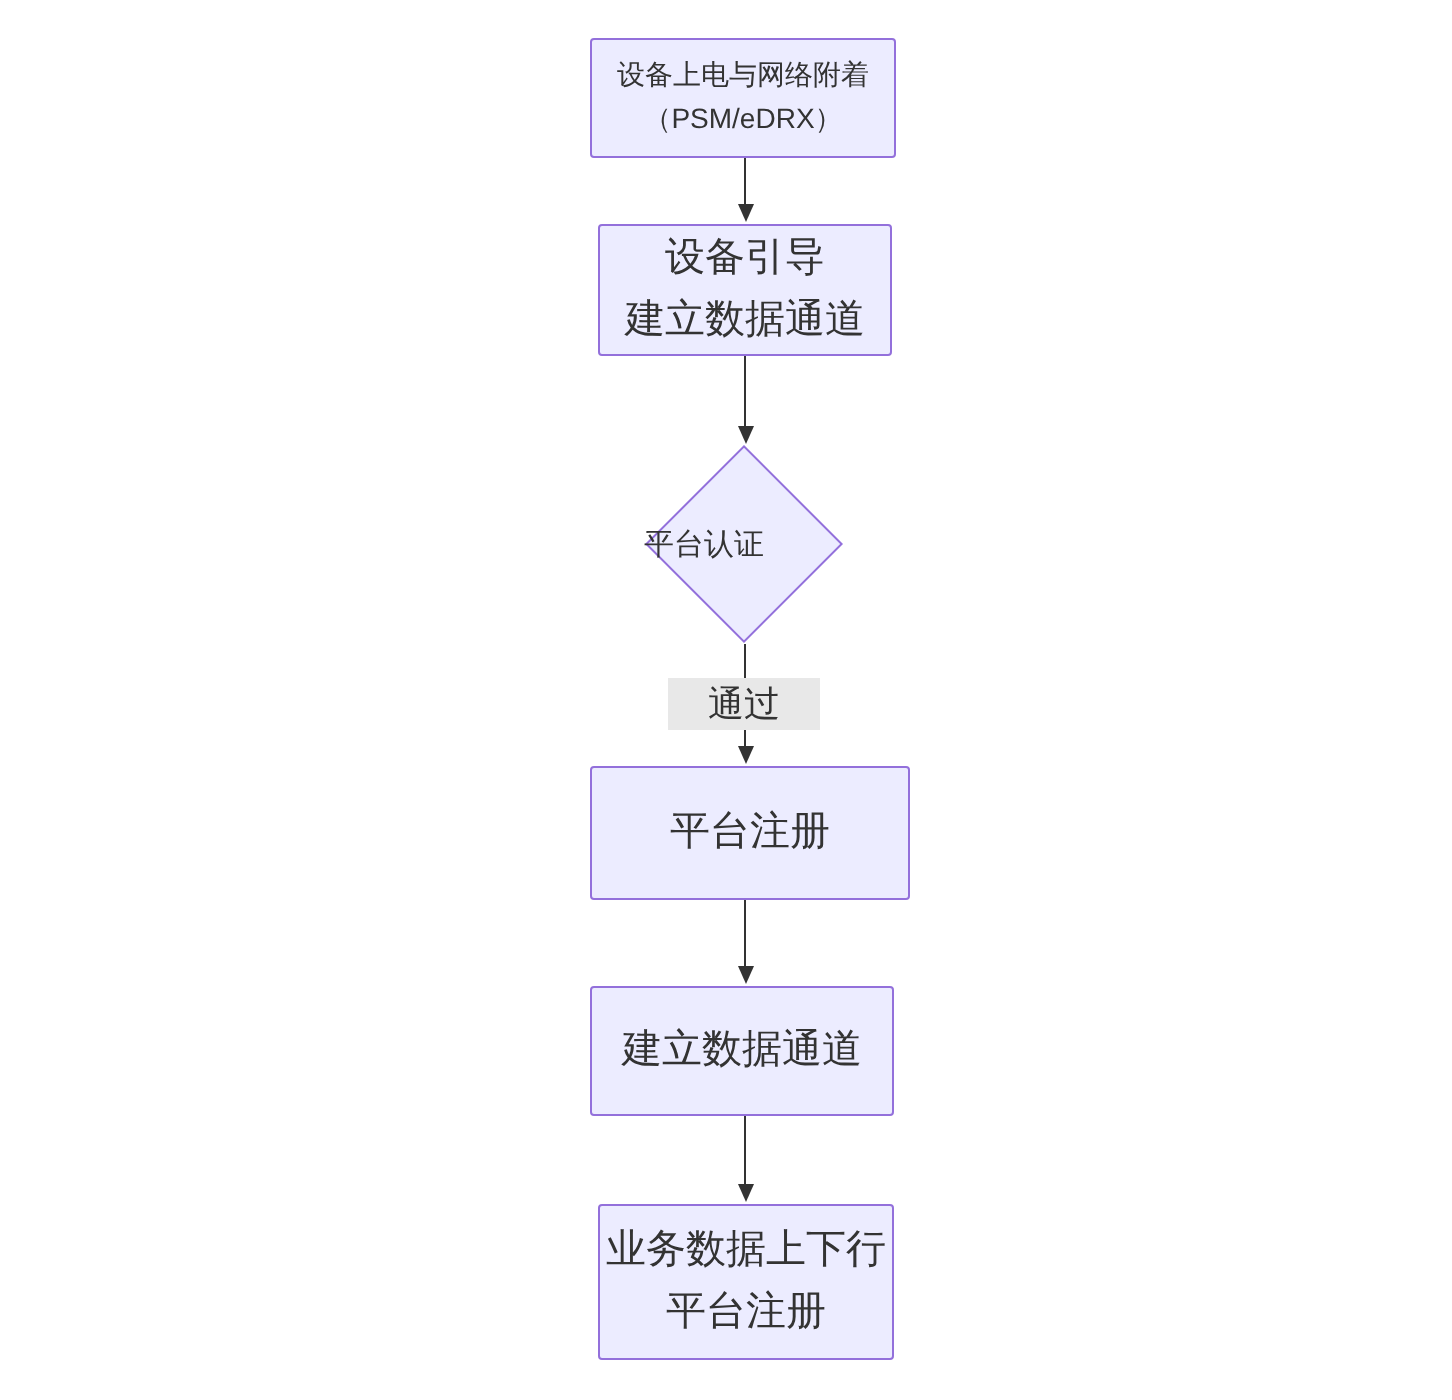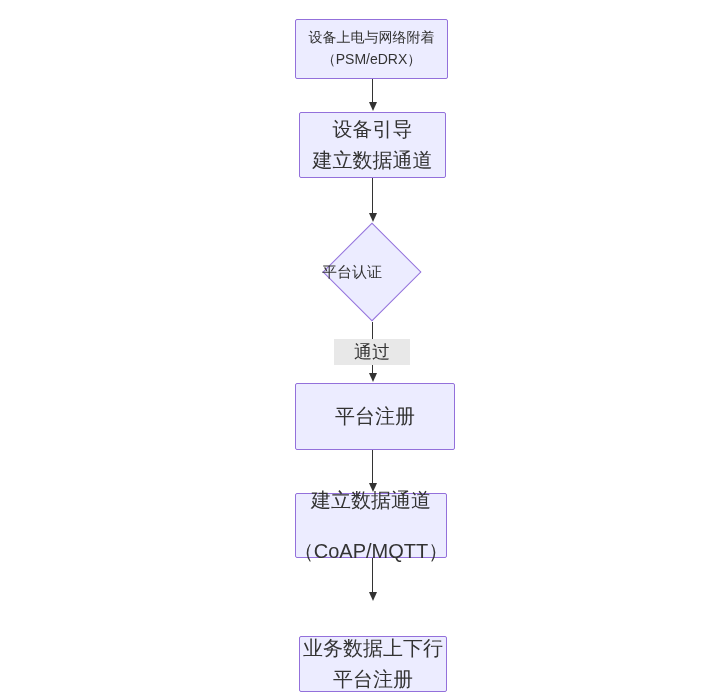--- a/index.html
+++ b/index.html
@@ -129,26 +129,25 @@
     <span>平台注册</span>
   </div>
 
   <div class="arrow" style="left:368px; top:450px; height:42px;">
     <div class="arrow-line"></div>
     <div class="arrow-head"></div>
   </div>
 
   <div class="node" style="left:295px; top:493px; width:152px; height:65px;gap:20px;">
     <span>建立数据通道</span>
-    <span>（CoAP/MQTT）</span>
   </div>
 
   <div class="arrow" style="left:368px; top:558px; height:43px;">
     <div class="arrow-line"></div>
     <div class="arrow-head"></div>
   </div>
 
-  <div class="node" style="left:299px; top:636px; width:148px; height:56px;">
+  <div class="node" style="left:299px; top:602px; width:148px; height:78px;">
     <span>业务数据上下行</span>
     <span>平台注册</span>
   </div>
 
 </div>
 
 </body></html>

